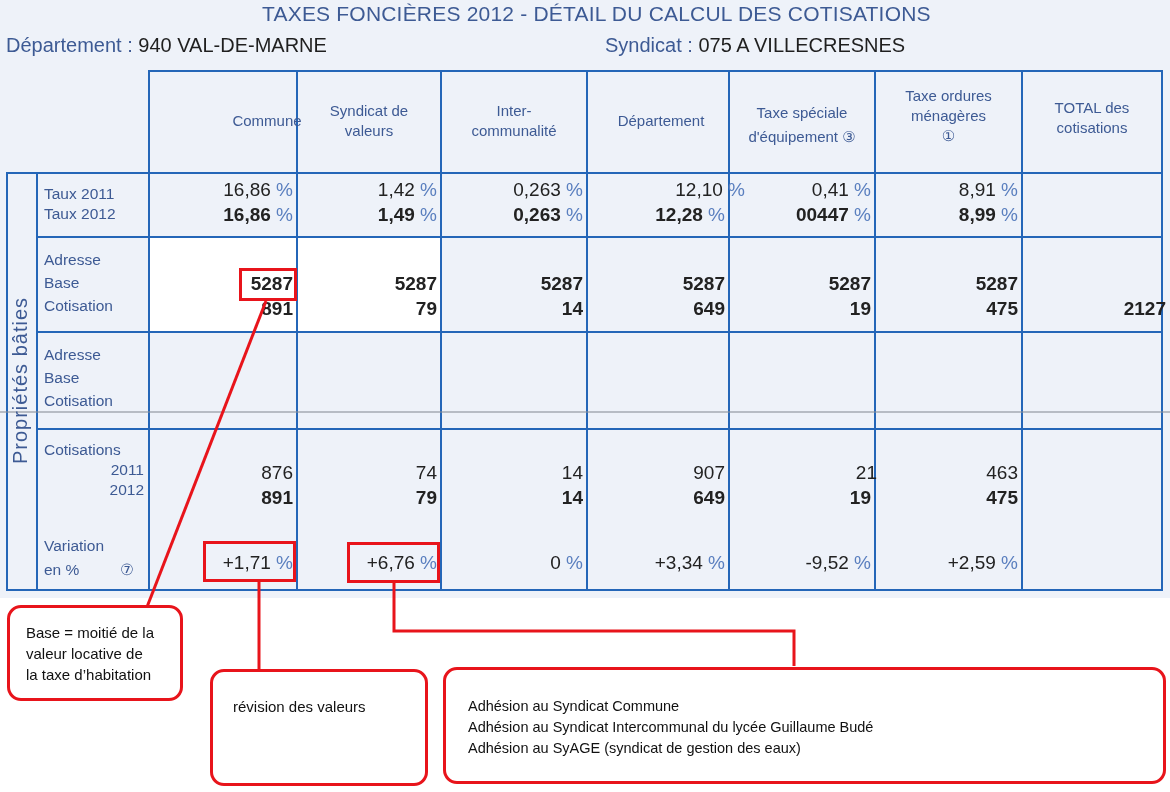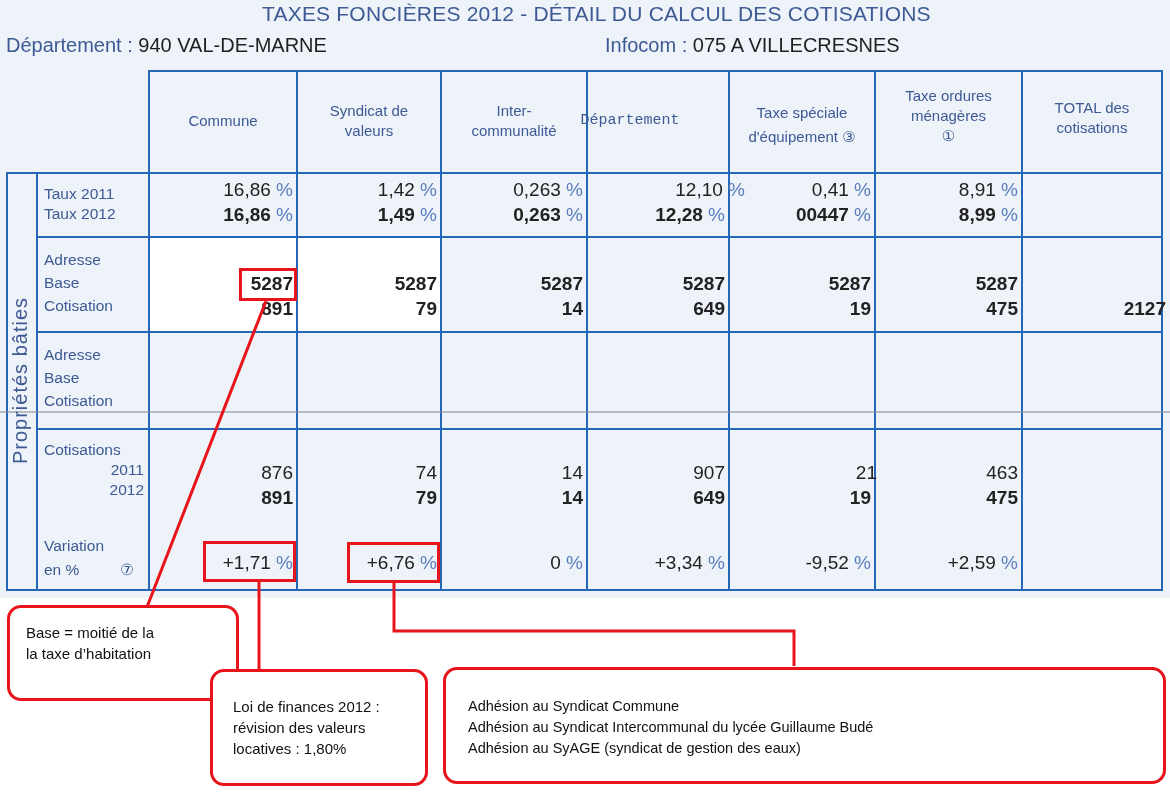--- a/index.html
+++ b/index.html
@@ -51,21 +51,21 @@
 </head>
 <body>
 
 <div class="scan"></div>
 
 <div class="title">TAXES FONCIÈRES 2012 - DÉTAIL DU CALCUL DES COTISATIONS</div>
 <div class="meta-dept">
   <span>Département : </span><b>940 VAL-DE-MARNE</b>
 </div>
 <div class="meta-comm">
-  <span>Infocom : </span><b>075 A VILLECRESNES</b>
+  <span>Syndicat : </span><b>075 A VILLECRESNES</b>
 </div>
 
 <div class="white-cell" style="left:149px;top:237px;width:147px;height:94px;"></div>
 <div class="white-cell" style="left:297px;top:237px;width:143px;height:94px;"></div>
 
 <div>
 
   <div class="grid-line" style="left:148px;top:70px;width:1014px;height:2px;"></div>
 
   <div class="grid-line" style="left:6px;top:172px;width:1156px;height:2px;"></div>
@@ -81,38 +81,38 @@
   <div class="grid-line" style="left:440px;top:70px;width:2px;height:521px;"></div>
   <div class="grid-line" style="left:586px;top:70px;width:2px;height:521px;"></div>
   <div class="grid-line" style="left:728px;top:70px;width:2px;height:521px;"></div>
   <div class="grid-line" style="left:874px;top:70px;width:2px;height:521px;"></div>
   <div class="grid-line" style="left:1021px;top:70px;width:2px;height:521px;"></div>
   <div class="grid-line" style="left:1161px;top:70px;width:2px;height:521px;"></div>
 </div>
 
 <div class="fold"></div>
 
-<div class="hdr" style="left:150px;width:146px;">
+<div class="hdr" style="left:150px;width:146px;padding-left:44px;">
   <div>
       <div>Commune</div>
     </div>
 </div>
 <div class="hdr" style="left:298px;width:142px;">
   <div>
       <div>Syndicat de</div>
       <div>valeurs</div>
     </div>
 </div>
 <div class="hdr" style="left:442px;width:144px;">
   <div>
       <div>Inter-</div>
       <div>communalité</div>
     </div>
 </div>
-<div class="hdr" style="left:560px;width:140px;font-family:Liberation Mono, monospace;">
+<div class="hdr" style="left:591px;width:140px;">
   <div>
       <div>Département</div>
     </div>
 </div>
 <div class="hdr" style="left:730px;width:144px;padding-top:8px;box-sizing:border-box;height:102px;">
   <div>
       <div>Taxe spéciale</div>
       <div style="margin-top:4px">d'équipement  ③</div>
     </div>
 </div>
@@ -211,26 +211,25 @@
 <div class="redbox" style="left:239px;top:268px;width:58px;height:33px;"></div>
 <div class="redbox" style="left:203px;top:541px;width:93px;height:41px;"></div>
 <div class="redbox" style="left:347px;top:542px;width:93px;height:41px;"></div>
 
 <svg style="position:absolute;left:0;top:0;" width="1170" height="792">
   <line x1="266" y1="301" x2="147" y2="607" stroke="#e8141b" stroke-width="3"></line>
   <line x1="259" y1="582" x2="259" y2="671" stroke="#e8141b" stroke-width="3"></line>
   <polyline points="394,583 394,631 794,631 794,666" fill="none" stroke="#e8141b" stroke-width="3"></polyline>
 </svg>
 
-<div class="callout" style="left:7px;top:605px;width:232px;height:96px;padding:14px 0 0 16px;">
+<div class="callout" style="left:7px;top:605px;width:176px;height:96px;padding:14px 0 0 16px;">
   <div>Base = moitié de la</div>
+  <div>valeur locative de</div>
   <div>la taxe d’habitation</div>
 </div>
 <div class="callout" style="left:210px;top:669px;width:218px;height:117px;padding:24px 0 0 20px;">
-  <div>Loi de finances 2012 :</div>
   <div>révision des valeurs</div>
-  <div>locatives : 1,80%</div>
 </div>
 <div class="callout" style="left:443px;top:667px;width:723px;height:117px;padding:26px 0 0 22px;font-size:14.5px;">
   <div>Adhésion au Syndicat Commune</div>
   <div>Adhésion au Syndicat Intercommunal du lycée Guillaume Budé</div>
   <div>Adhésion au SyAGE (syndicat de gestion des eaux)</div>
 </div>
 
 </body></html>

